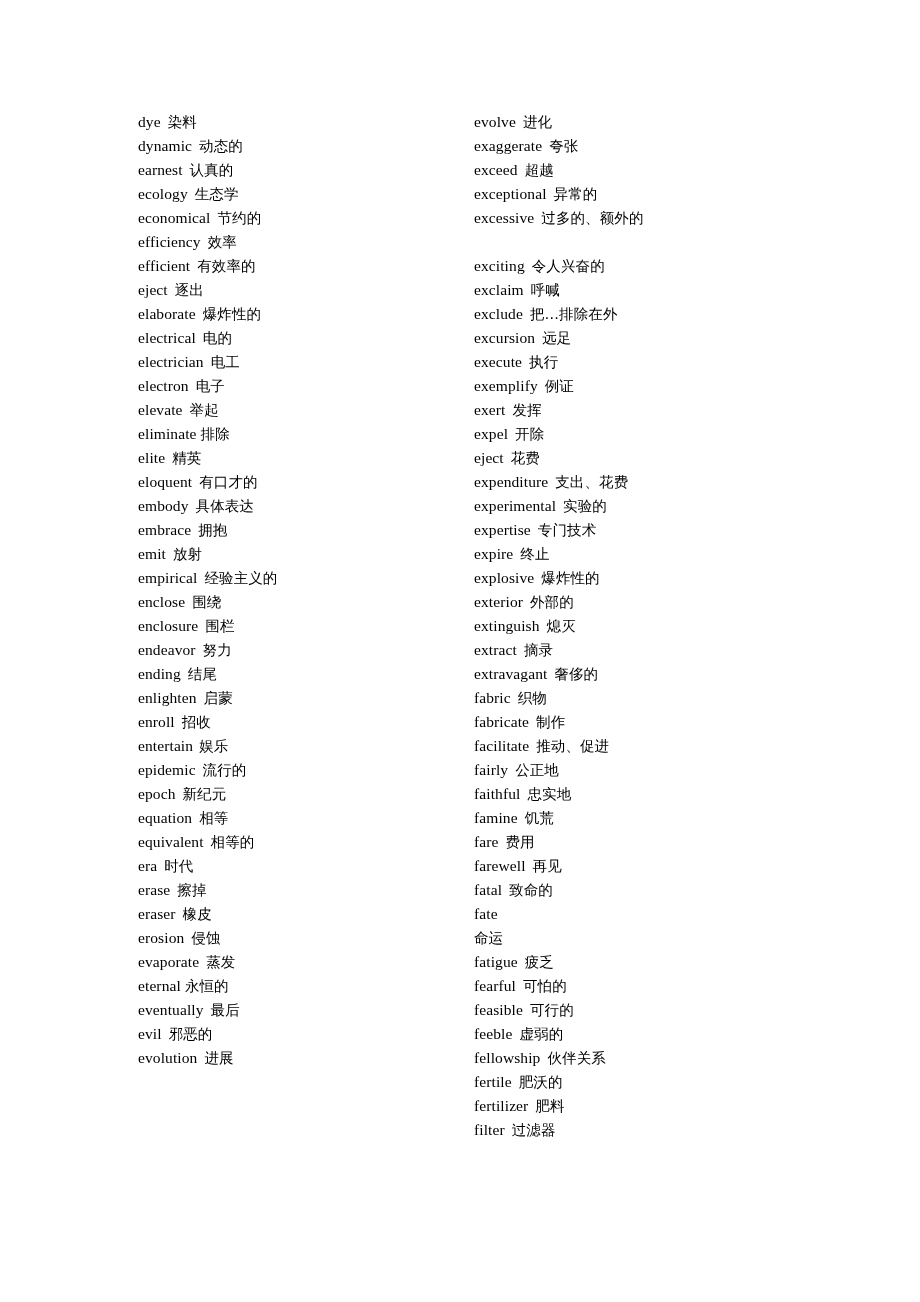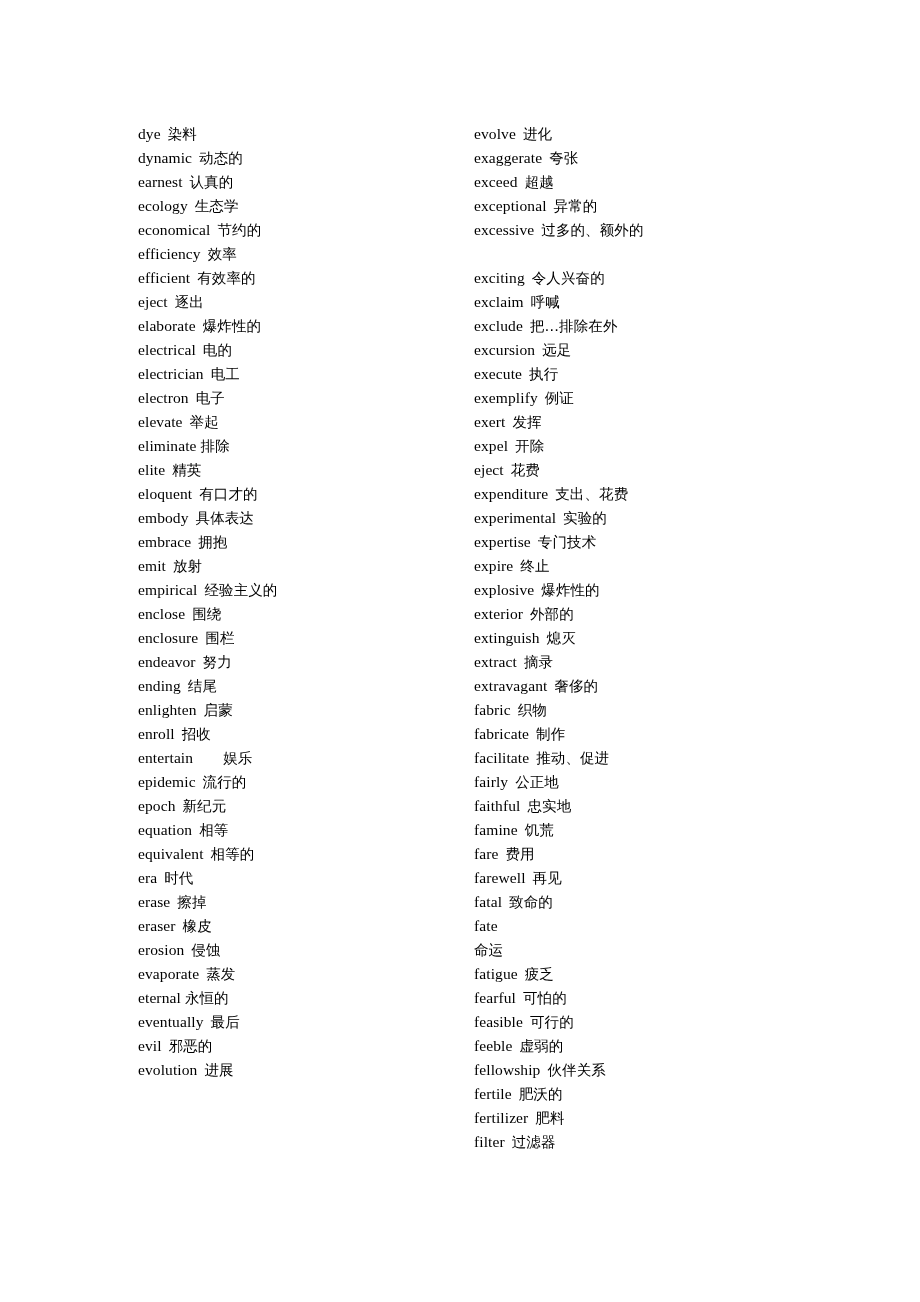--- a/index.html
+++ b/index.html
@@ -22,21 +22,21 @@
     overflow: hidden;
   }
   .columns {
     position: absolute;
     top: 110px;
     left: 0;
     width: 920px;
   }
   .column {
     position: absolute;
-    top: 12px;
+    top: 0;
   }
   .column-left  { left: 138px; width: 320px; }
   .column-right { left: 474px; width: 380px; }
 
   .entry {
     font-size: 15.5px;
     line-height: 24px;
     height: 24px;
     white-space: nowrap;
     letter-spacing: 0.1px;
@@ -45,21 +45,21 @@
     height: 24px;
   }
   .term {
     font-family: "Liberation Serif", "DejaVu Serif", serif;
   }
   .gloss {
     font-family: "DejaVu Sans", "Liberation Sans", sans-serif;
     font-size: 14.5px;
     margin-left: 7px;
   }
-  .entry.wide .gloss { margin-left: 30px; }
+  .entry.wide .gloss { margin-left: 6px; }
   .entry.gloss-only .gloss { margin-left: 0; }
   .entry.tight .gloss { margin-left: 4px; }
 </style>
 </head>
 <body>
 
 <div class="page">
   <div class="columns">
 
     <div class="column column-left">

